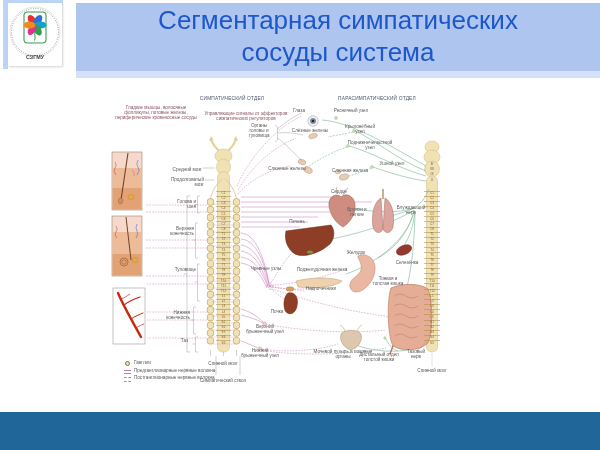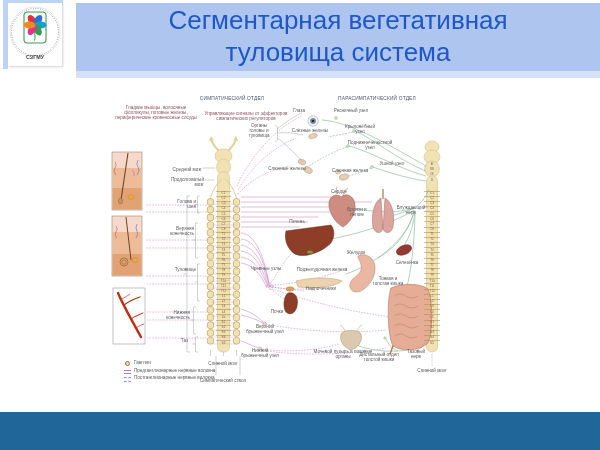--- a/index.html
+++ b/index.html
@@ -65,22 +65,22 @@
         <ellipse cx="27" cy="16.5" rx="3.6" ry="6" fill="#e0338f" transform="rotate(212 27 22)"></ellipse>
         <ellipse cx="27" cy="16.5" rx="3.6" ry="6" fill="#f08a1e" transform="rotate(270 27 22)"></ellipse>
         <path d="M27,28 C26,32 28,34 26.5,37.5" stroke="#2f9e4e" stroke-width="1" fill="none"></path>
       </g>
       <text x="27" y="56" text-anchor="middle" font-size="5.4" font-weight="bold" fill="#444">СЗГМУ</text>
     </svg>
   </div>
 
   <div class="header">
     <div class="title">
-      <div>Сегментарная вегетативная</div>
-      <div>туловища система</div>
+      <div>Сегментарная симпатических</div>
+      <div>сосуды система</div>
     </div>
   </div>
   <div class="header-strip"></div>
 
   <svg class="fig" viewBox="105 88 420 317">
 
     <g>
       <rect x="112" y="152" width="30" height="58" fill="#f6d9cb" stroke="#9a8878" stroke-width="0.6"></rect>
       <rect x="112.5" y="168" width="29" height="20" fill="#edbb97"></rect>
       <rect x="112.5" y="188" width="29" height="21.5" fill="#e2a273"></rect>

